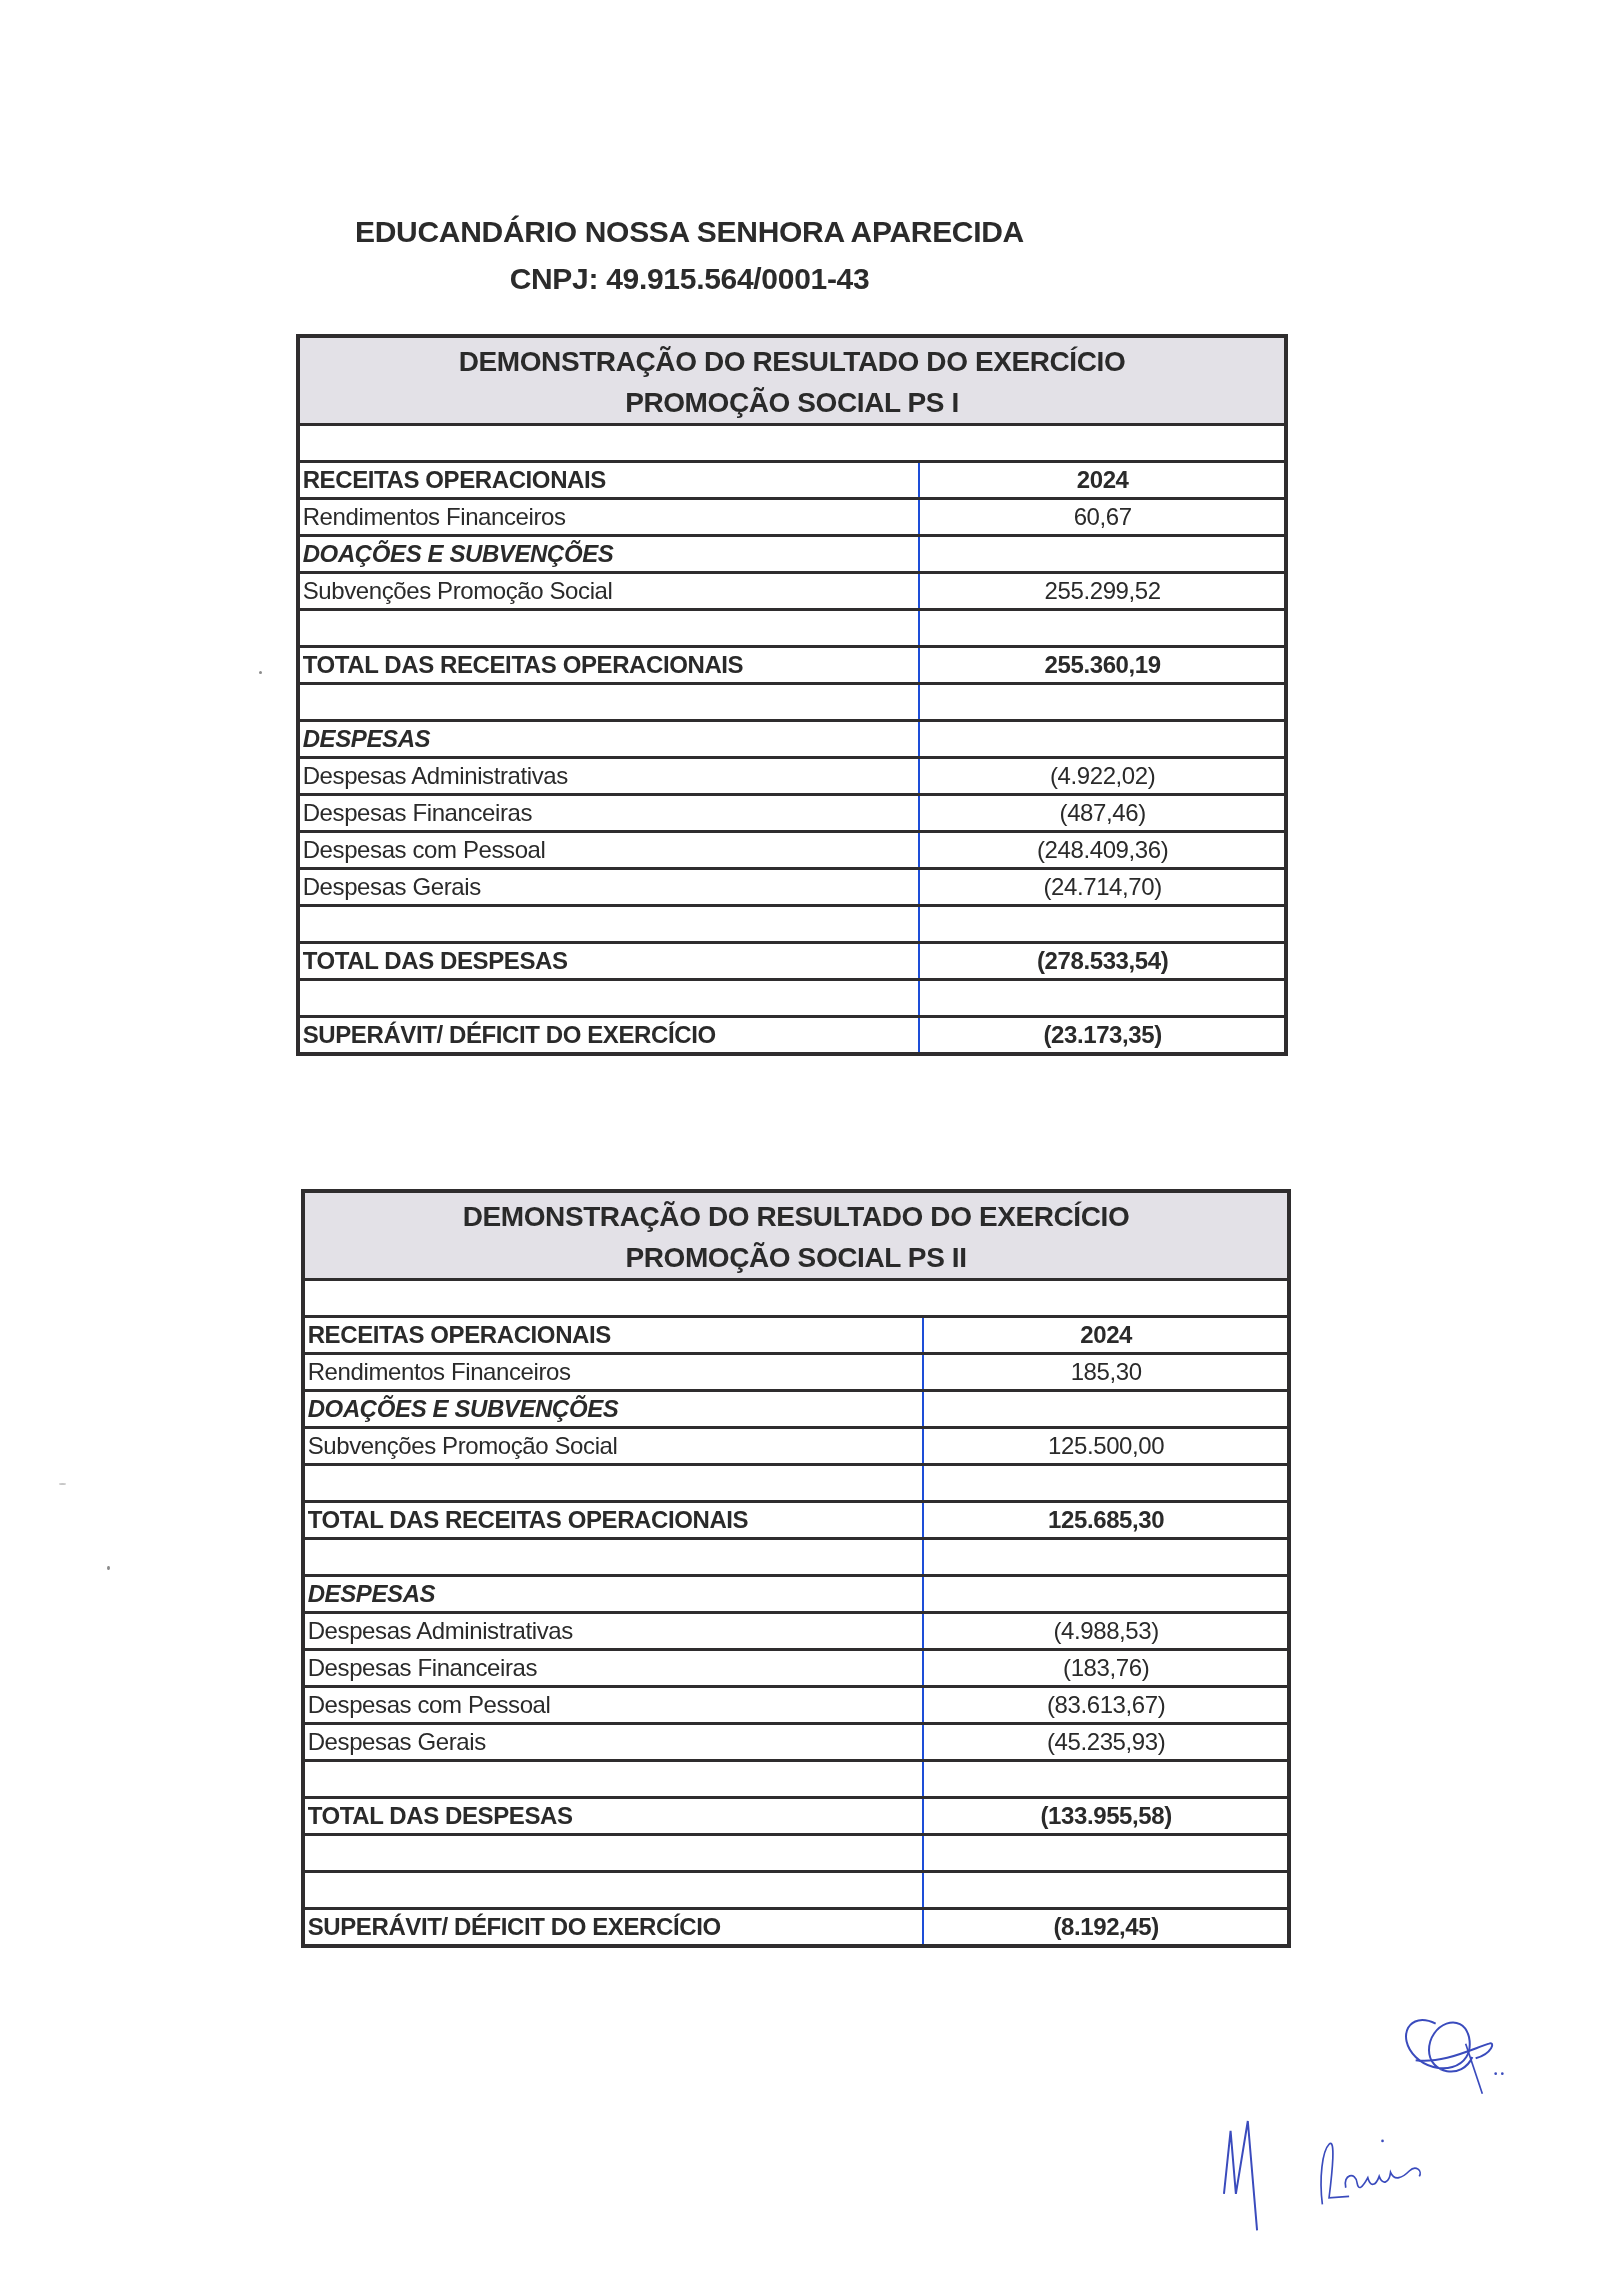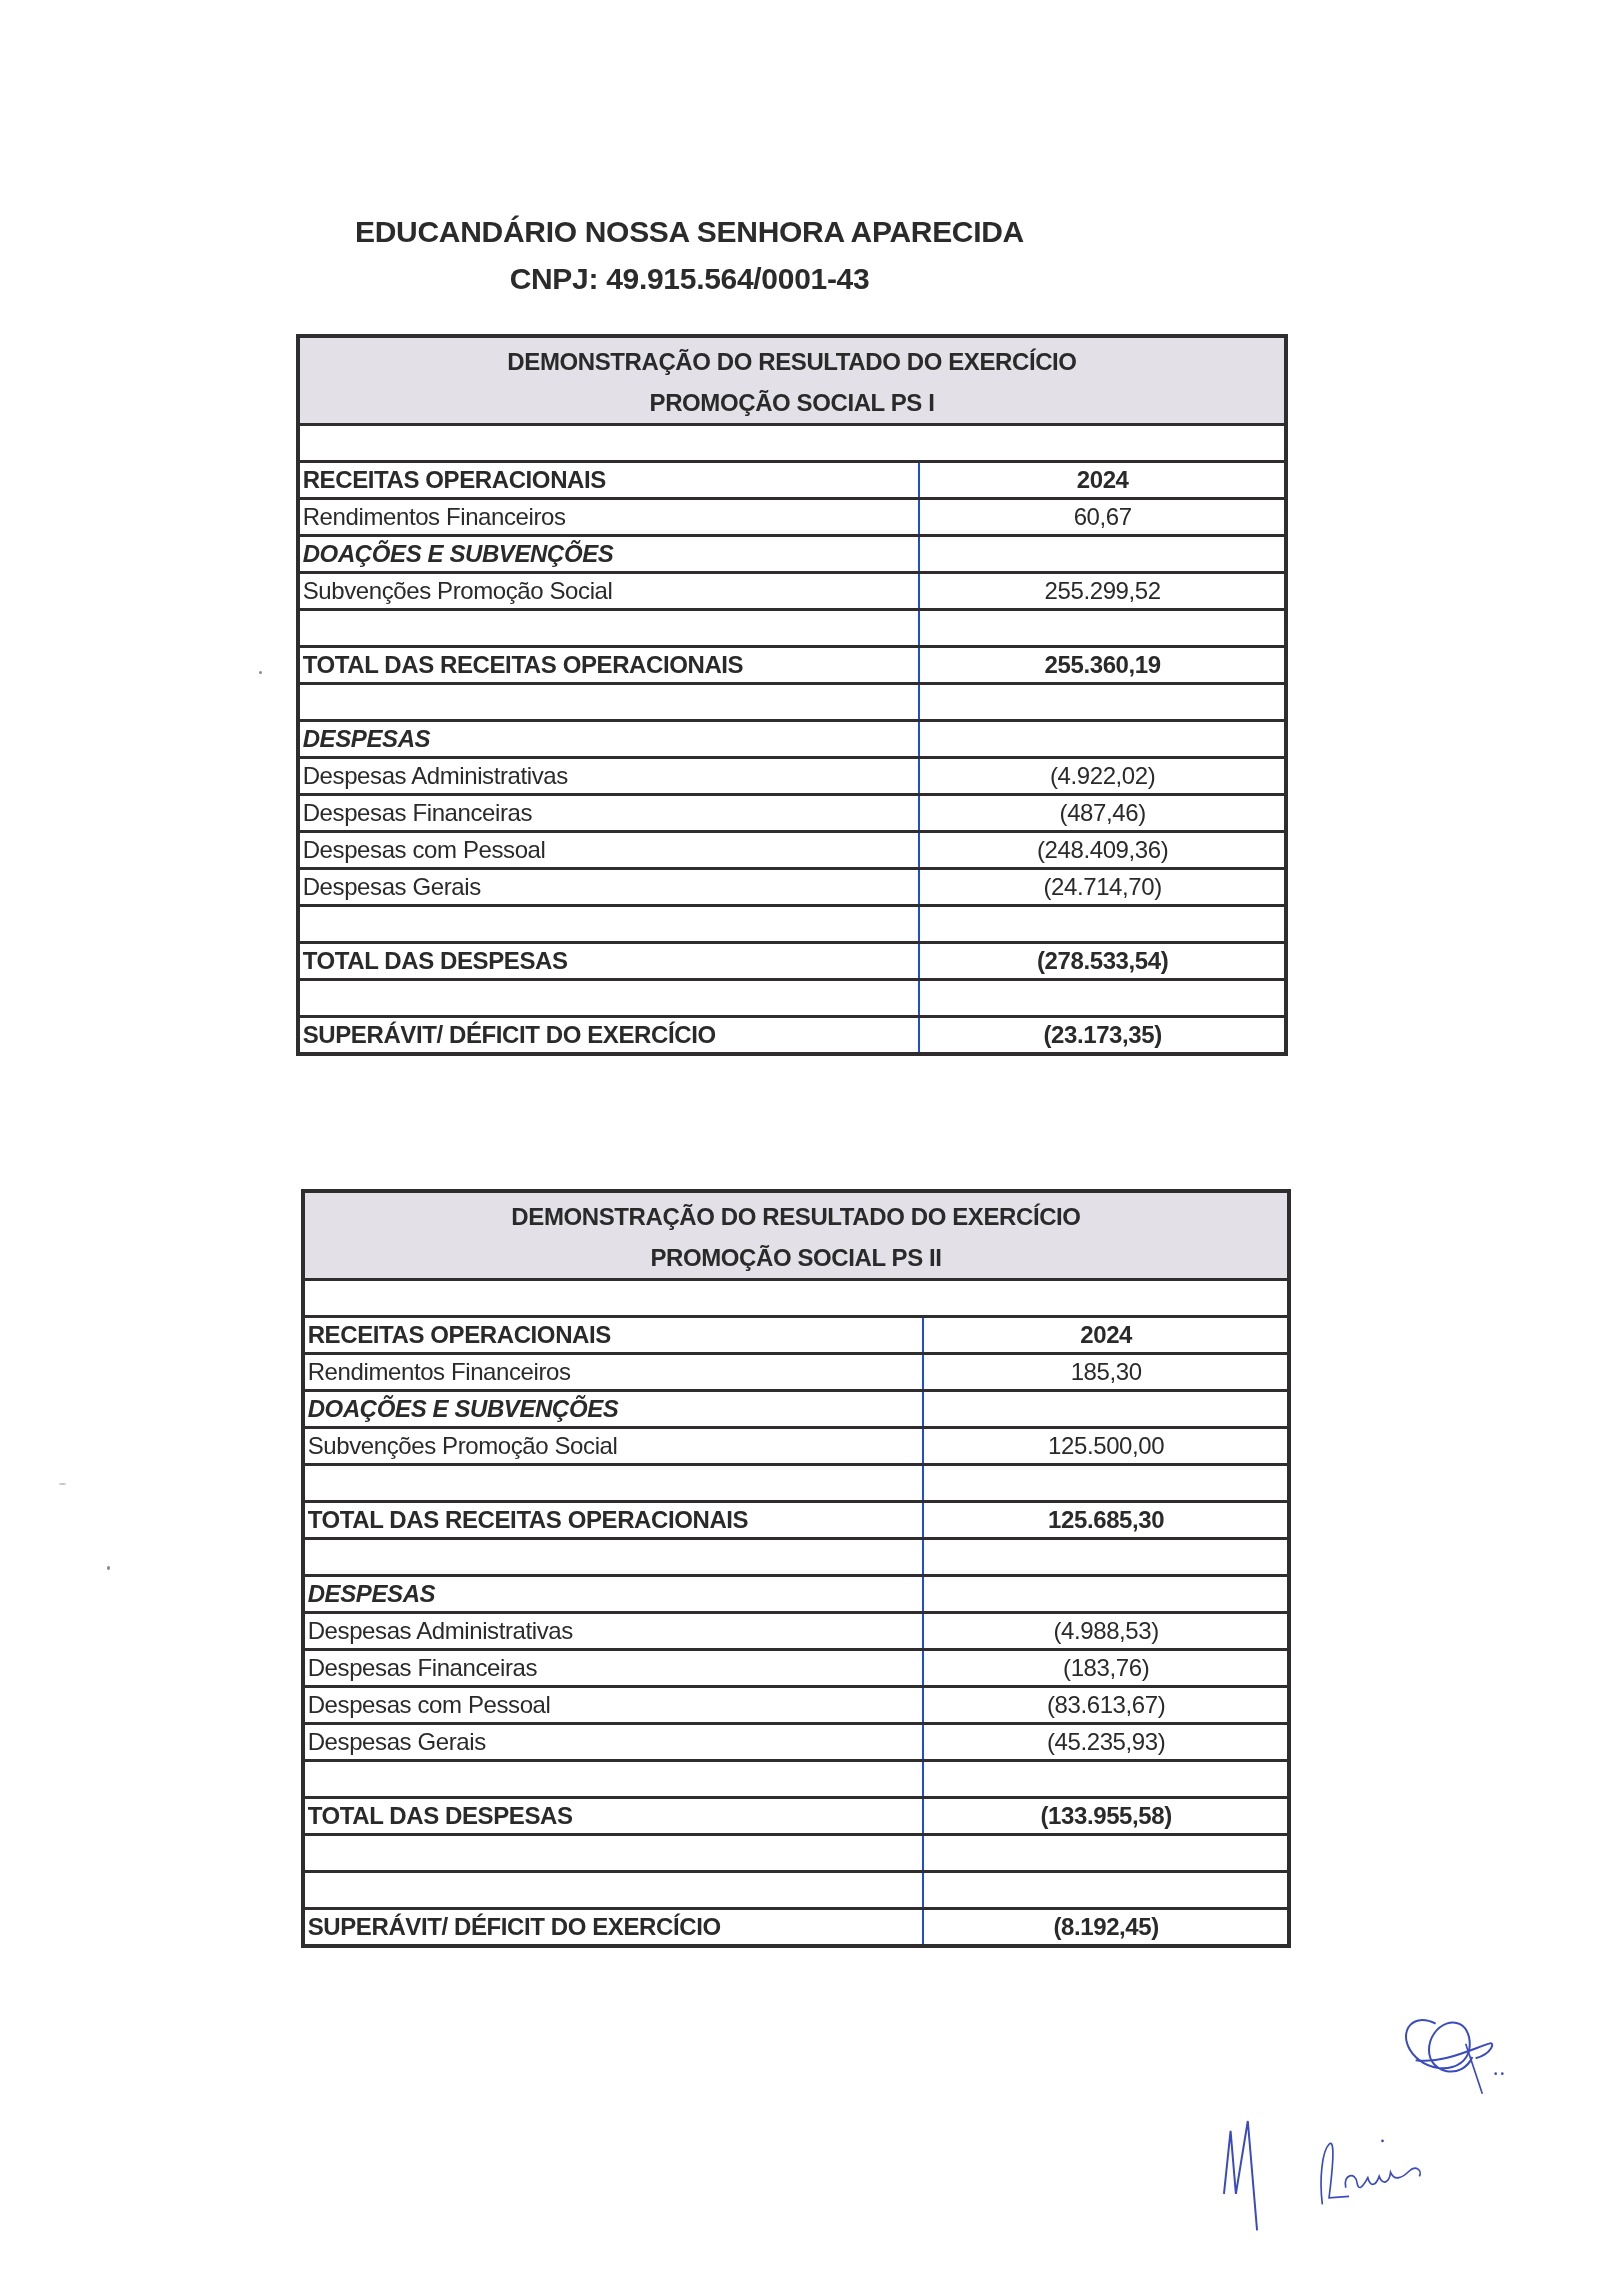--- a/index.html
+++ b/index.html
@@ -22,21 +22,21 @@
   table.dre td {
     border-top: 3.3px solid #2f2d2e; border-bottom: 3.3px solid #2f2d2e;
     padding: 0 4px; font-size: 24px; line-height: 1; height: 34px;
     vertical-align: middle; white-space: nowrap; overflow: hidden;
     letter-spacing: -0.4px;
   }
   table.dre td.label { border-right: 2px solid #1d4ed8; padding-left: 2.7px; }
   table.dre td.value { text-align: center; padding-right: 2.7px; }
   table.dre tr.title td {
     background: #e3e1e7; text-align: center; font-weight: bold;
-    height: 80px; line-height: 41px; font-size: 24px; padding: 2.7px 0 0 0;
+    height: 80px; line-height: 41px; font-size: 28px; padding: 2.7px 0 0 0;
     border-bottom: 3.3px solid #2f2d2e;
   }
   table.dre tr.title td div { display: block; }
   table.dre tr.blank-full td { height: 34px; }
   .bold { font-weight: bold; }
   .ital { font-style: italic; font-weight: bold; }
   .center { text-align: right; }
 
   #t1 { left: 296px; top: 334px; width: 992px; }
   #t2 { left: 301px; top: 1189px; width: 990px; }

